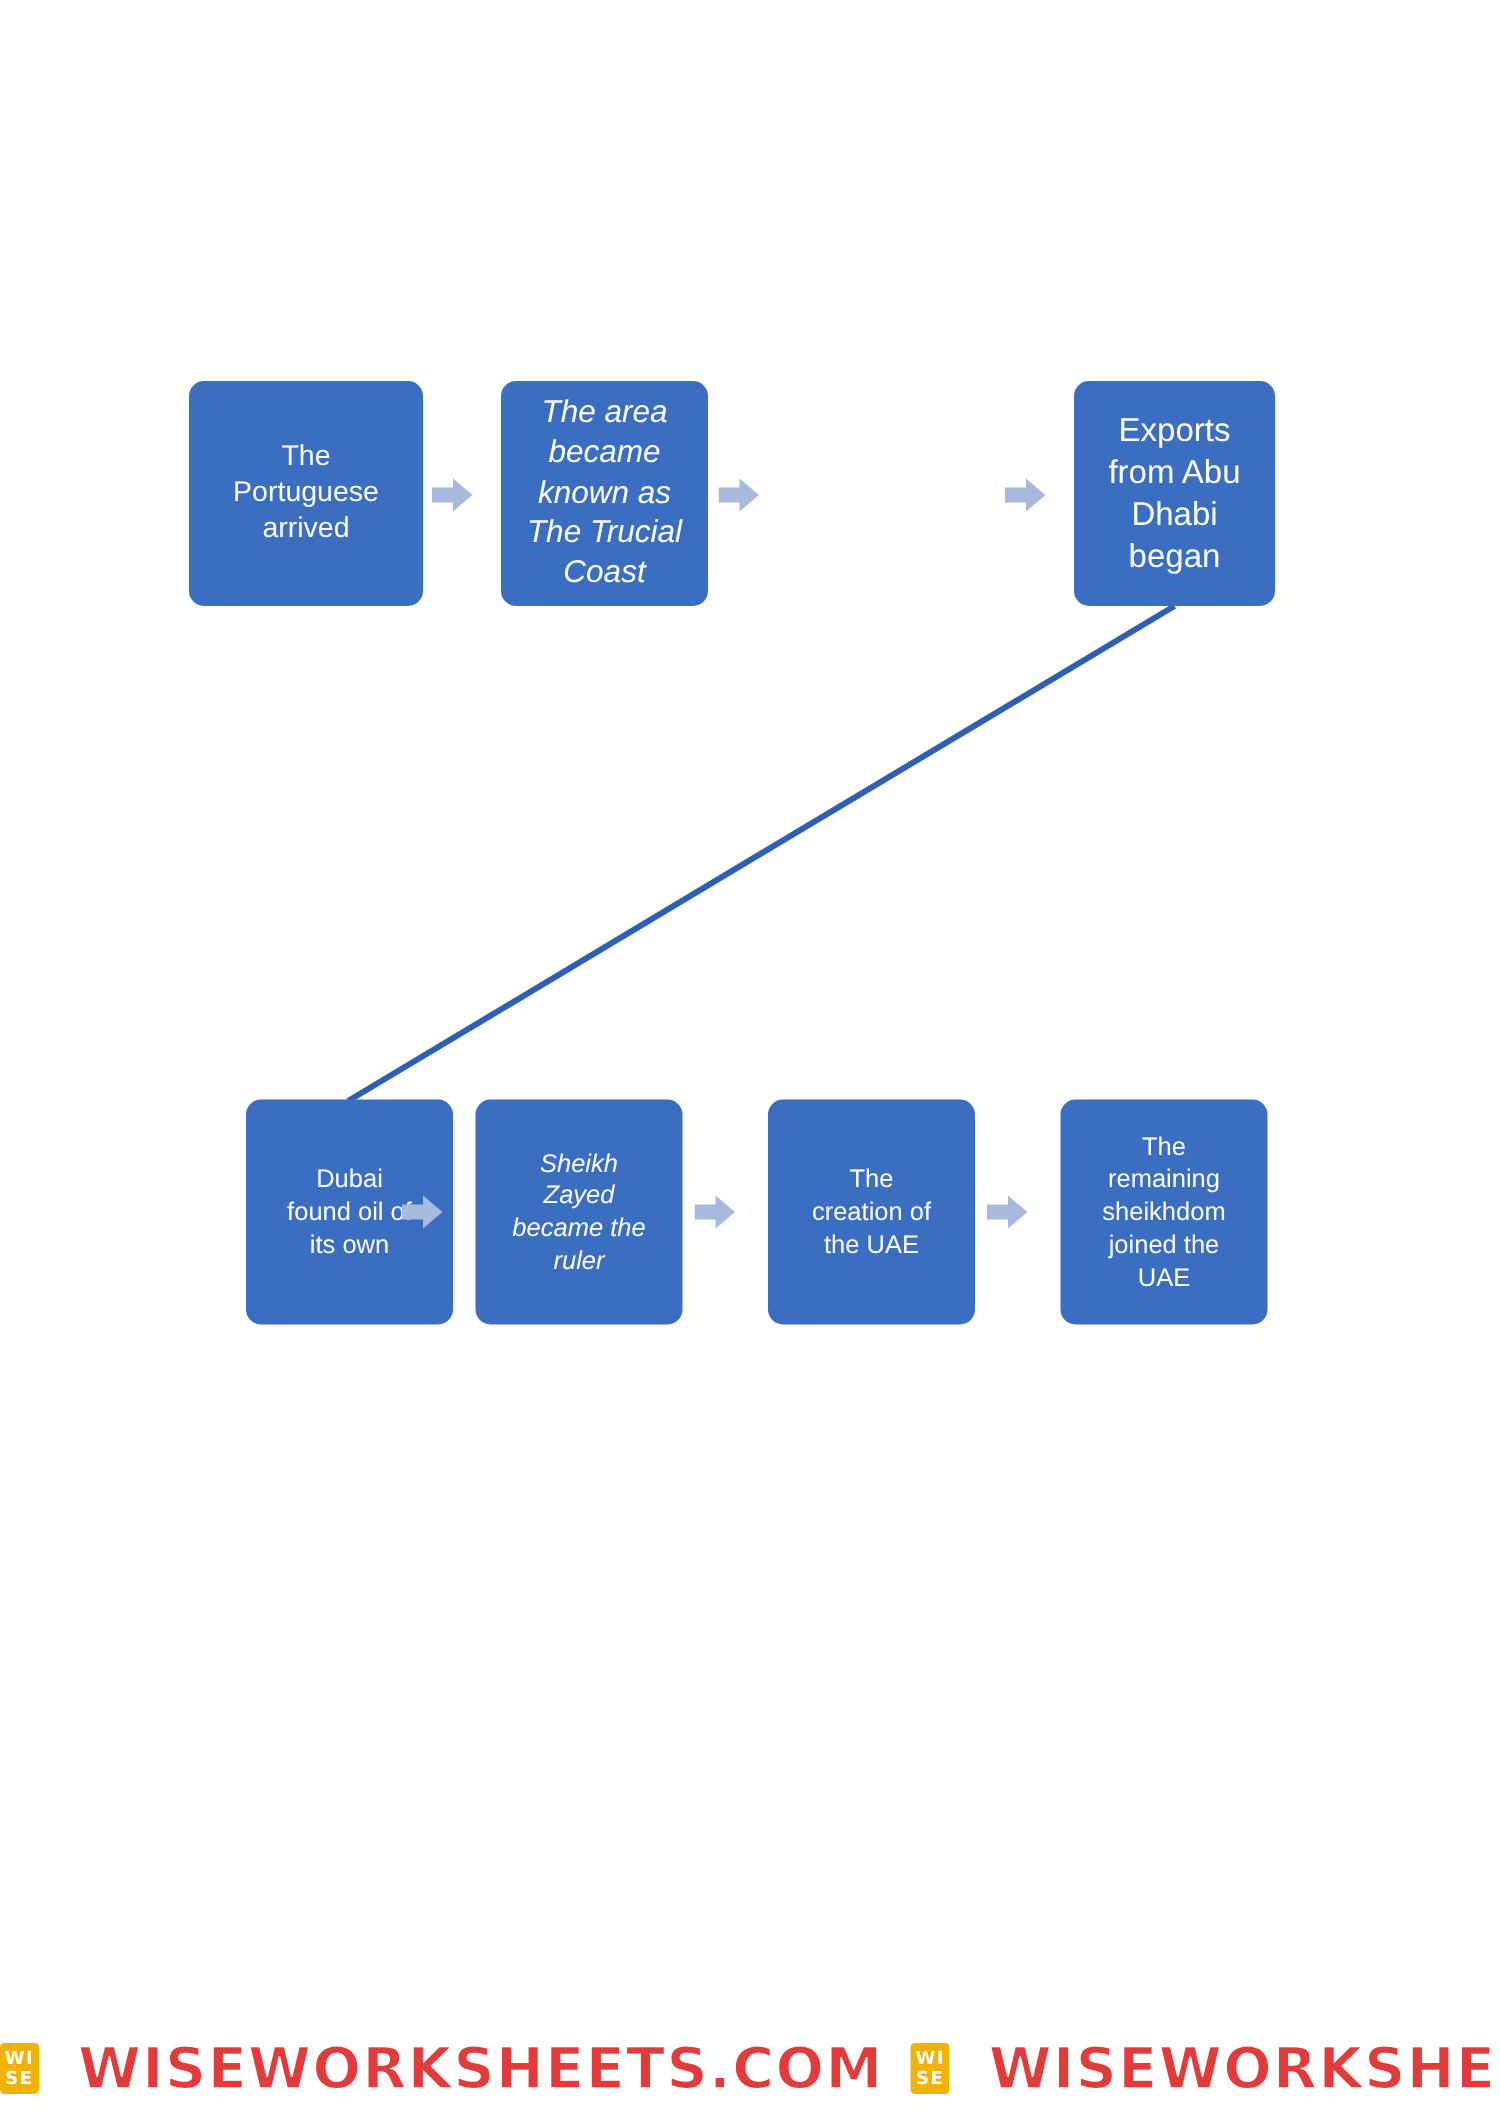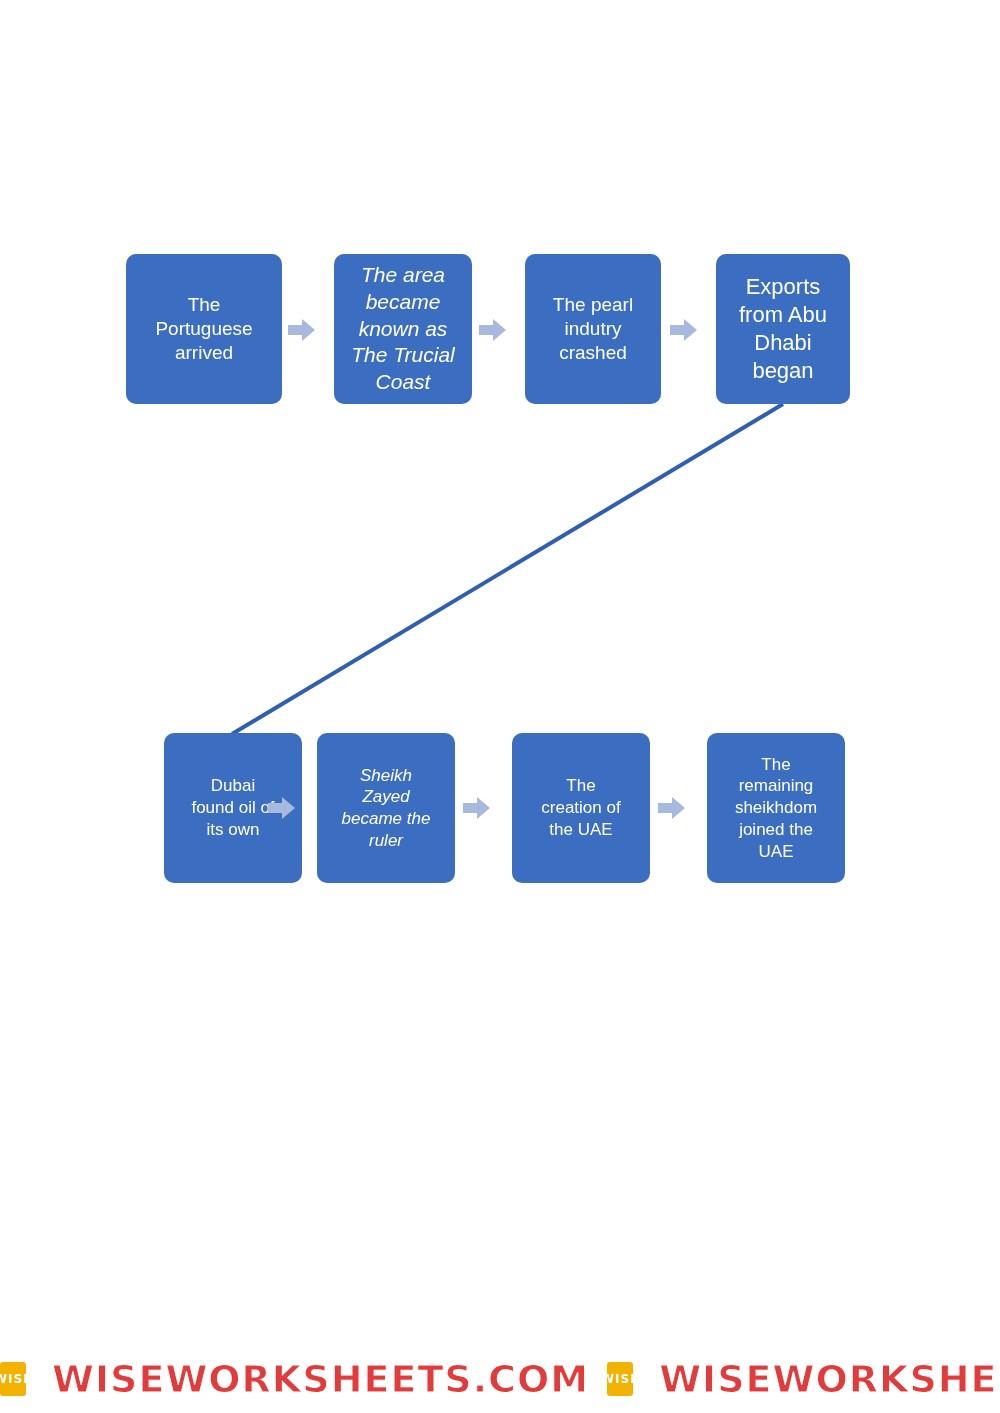--- a/index.html
+++ b/index.html
@@ -62,21 +62,21 @@
     display: flex;
     align-items: center;
     font-family: "DejaVu Sans", sans-serif;
     font-weight: bold;
     font-size: 38px;
     letter-spacing: 1px;
     margin-right: 18px;
   }
   .wm-badge {
     display: inline-flex;
-    flex-direction: row;
+    flex-direction: column;
     justify-content: center;
     align-items: center;
     width: 26px;
     height: 34px;
     background: #f2b300;
     color: #ffffff;
     font-size: 12px;
     line-height: 1.05;
     border-radius: 3px;
     margin-right: 6px;
@@ -112,23 +112,20 @@
 known as
 The Trucial
 Coast</div>
 
   <div class="arrow" style="left:479px; top:317px;">
     <svg viewBox="0 0 28 26" width="28" height="26">
       <polygon points="0,8 14,8 14,2 27,13 14,24 14,18 0,18" fill="#a8b9de"></polygon>
     </svg>
   </div>
 
-  <div class="node" style="left:525px; top:254px; width:136px; height:150px; font-size:19px;">The pearl
-indutry
-crashed</div>
 
   <div class="arrow" style="left:670px; top:317px;">
     <svg viewBox="0 0 28 26" width="28" height="26">
       <polygon points="0,8 14,8 14,2 27,13 14,24 14,18 0,18" fill="#a8b9de"></polygon>
     </svg>
   </div>
 
   <div class="node" style="left:716px; top:254px; width:134px; height:150px; font-size:22px;">Exports
 from Abu
 Dhabi

